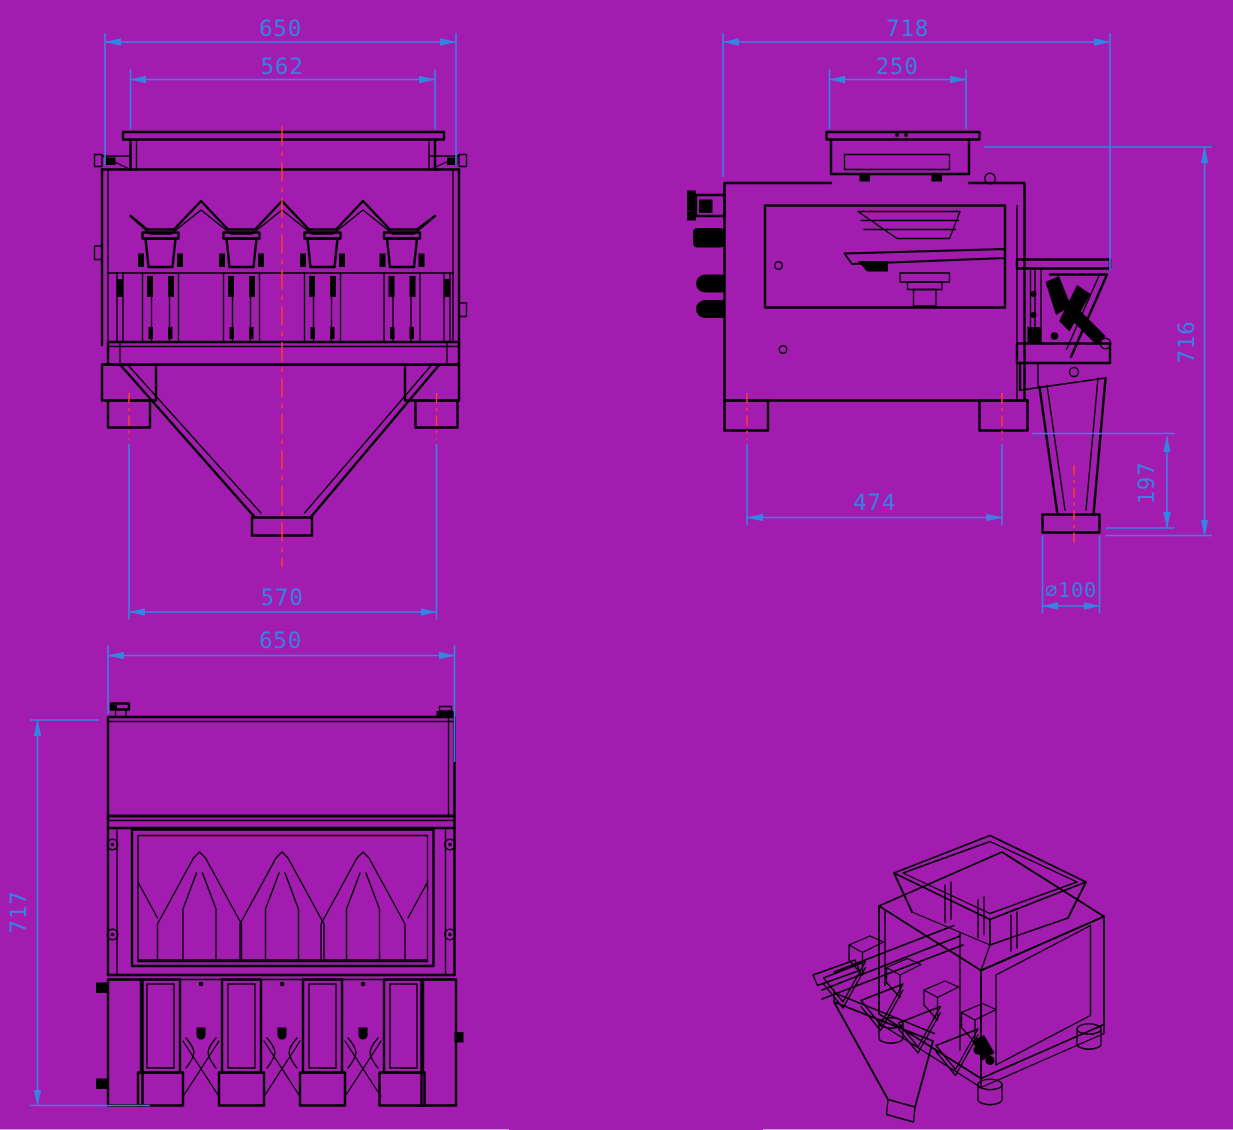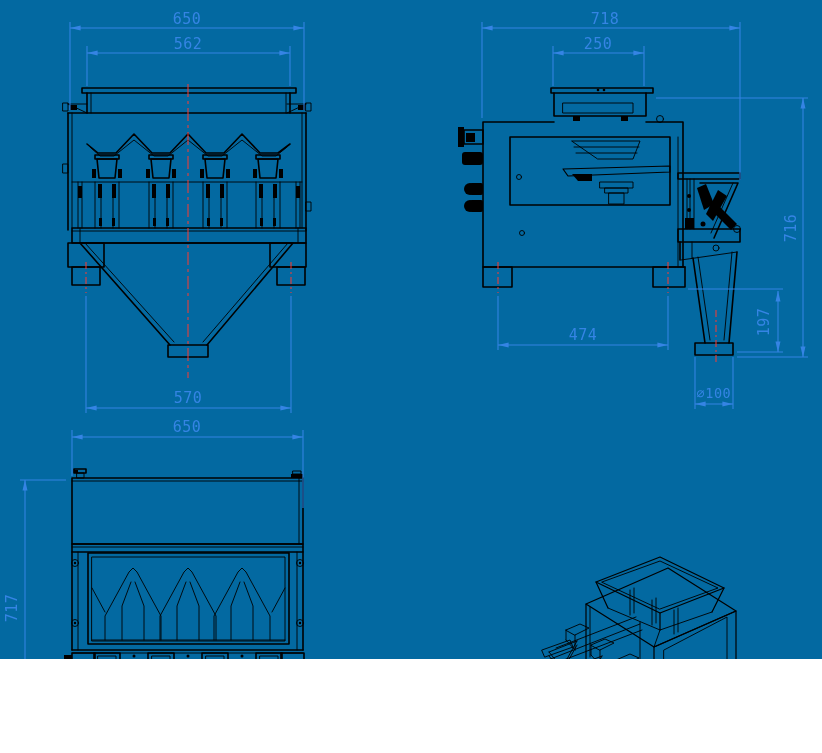--- a/index.html
+++ b/index.html
@@ -1,16 +1,16 @@
 <!DOCTYPE html>
 <html><head>
 <meta charset="utf-8">
 <style>
   html,body{margin:0;padding:0;background:#ffffff;}
-  .page{position:relative;width:822px;height:659px;background:#0369a1;overflow:hidden;
+  .page{position:relative;width:822px;height:753px;background:#a21caf;overflow:hidden;
         font-family:"DejaVu Sans Mono","DejaVu Sans",monospace;}
   svg{position:absolute;left:0;top:0;}
   .k{stroke:#000;fill:none;stroke-width:1.6;stroke-linejoin:round;stroke-linecap:round;}
   .m{stroke:#000;fill:none;stroke-width:1.2;stroke-linejoin:round;stroke-linecap:round;}
   .t{stroke:#000;fill:none;stroke-width:0.9;stroke-linejoin:round;stroke-linecap:round;}
   .f{fill:#000;stroke:none;}
   .d{stroke:#3584e4;fill:none;stroke-width:1.05;}
   .dt{fill:#3584e4;font-family:"DejaVu Sans Mono","DejaVu Sans",monospace;font-size:15px;
       letter-spacing:0.5px;text-anchor:middle;}
   .dts{font-size:13.5px;}

